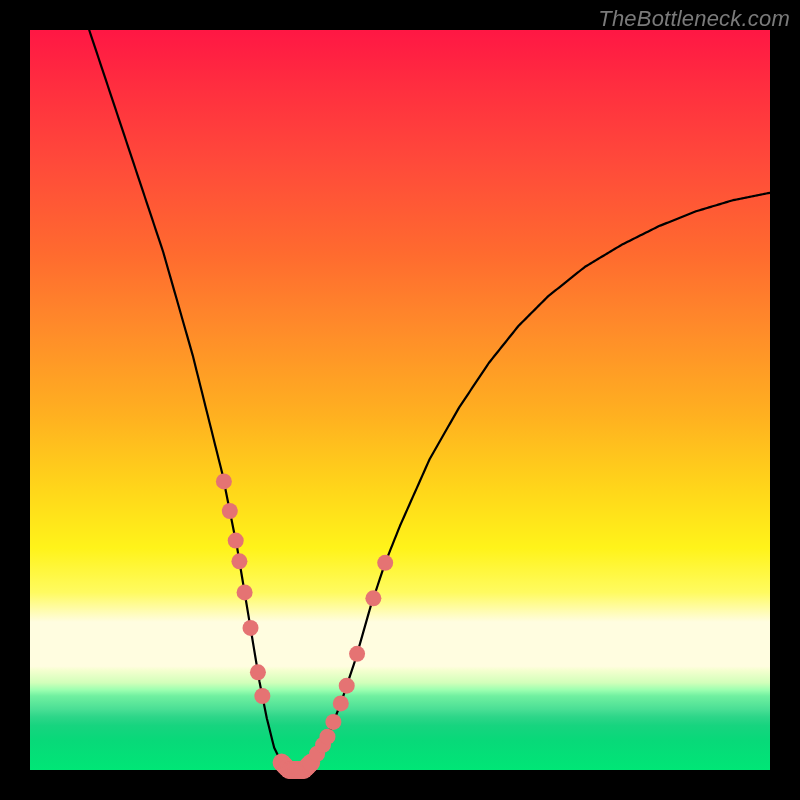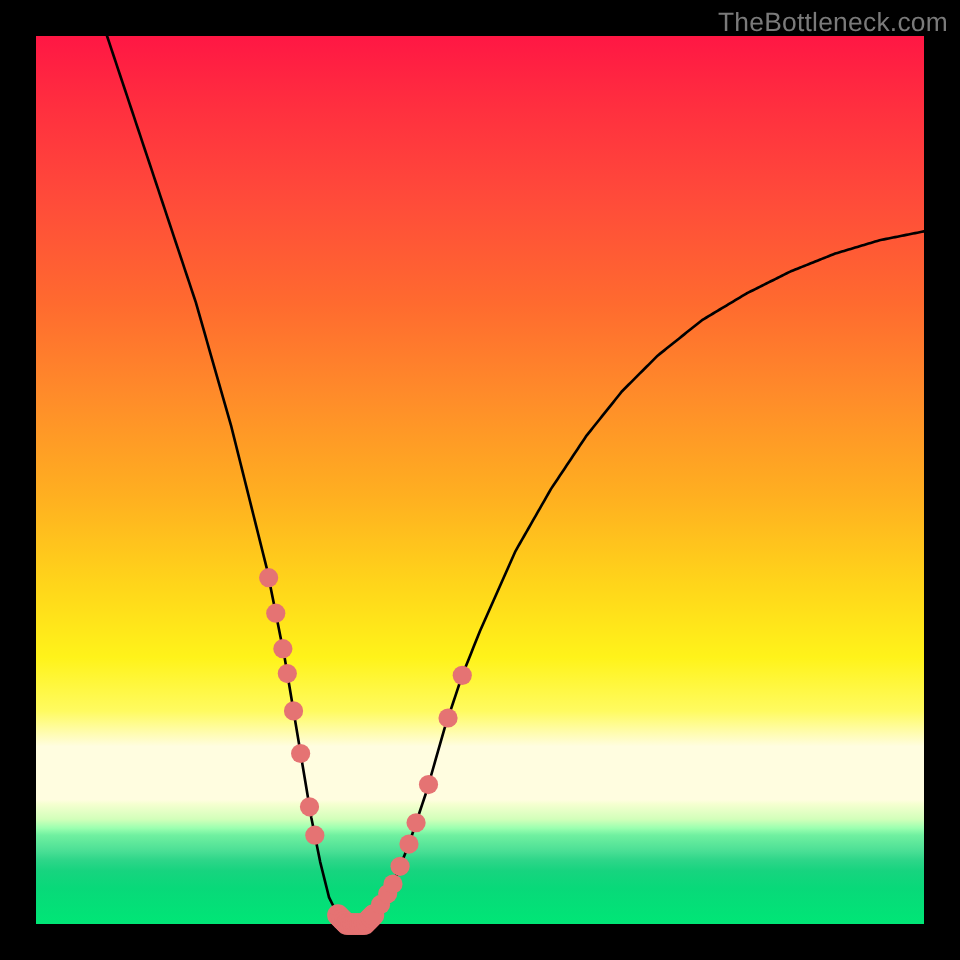--- a/index.html
+++ b/index.html
@@ -10,20 +10,21 @@
     overflow: hidden;
     background: #000;
     font-family: Arial, Helvetica, sans-serif;
   }
   .frame {
     position: absolute;
     top: 0; left: 0;
     width: 800px;
     height: 800px;
     background: #000;
+    font-style: italic;
   }
   .plot {
     position: absolute;
     top: 30px;
     left: 30px;
     width: 740px;
     height: 740px;
     
     background: linear-gradient(to bottom,
       #ff1744 0%,

